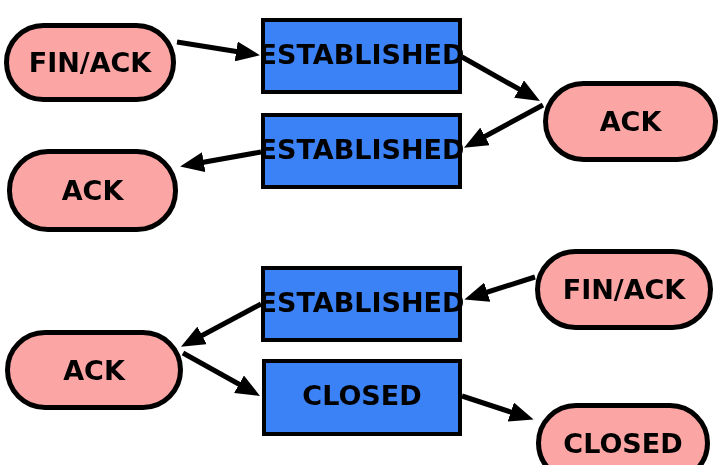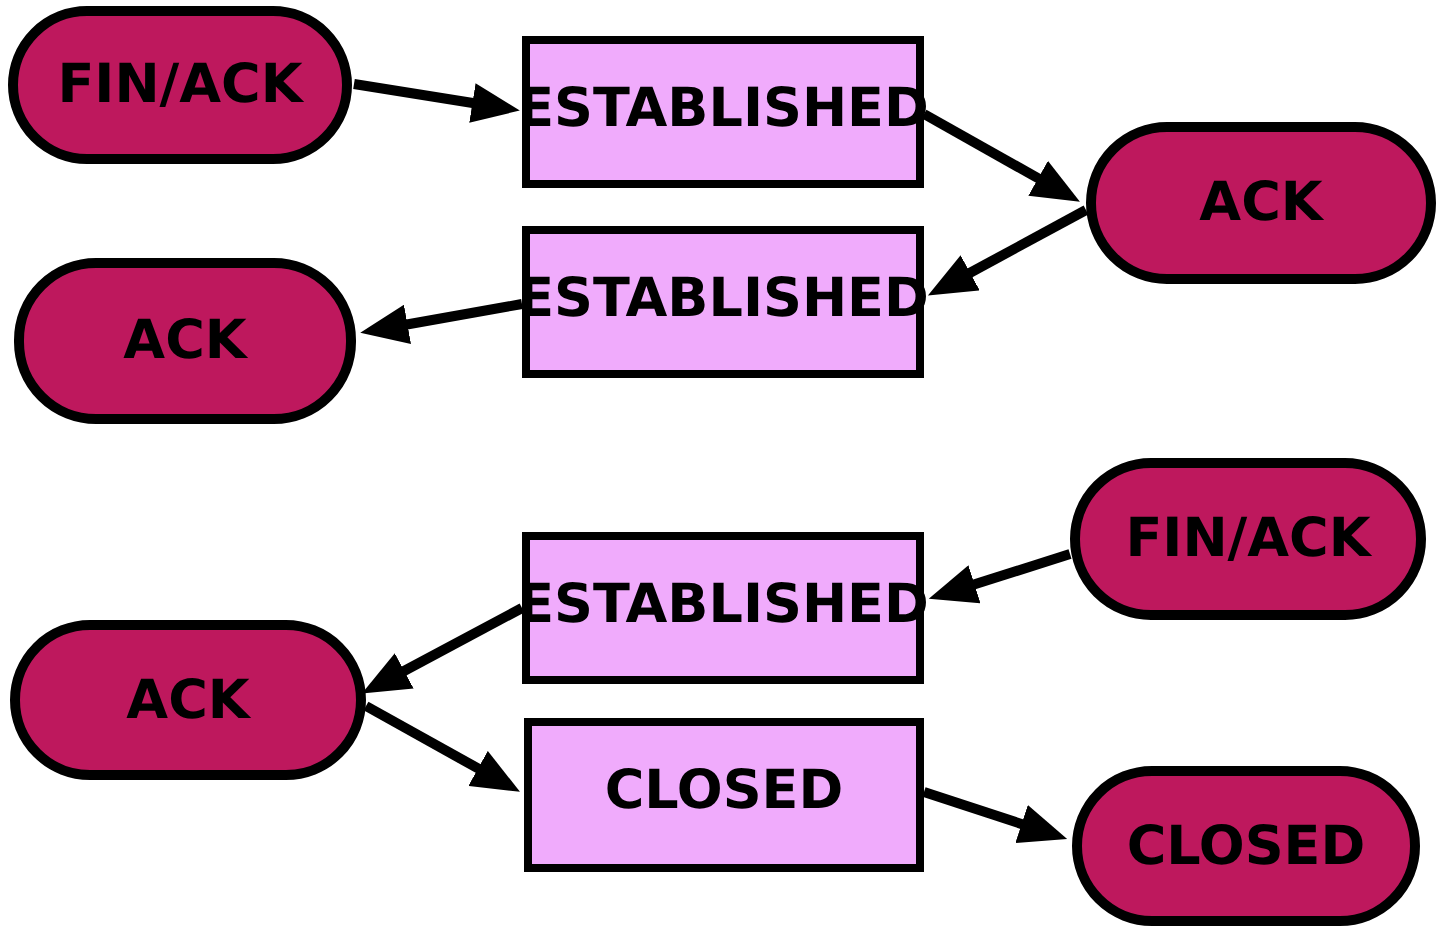--- a/index.html
+++ b/index.html
@@ -31,26 +31,27 @@
     box-sizing: border-box;
     display: flex;
     align-items: center;
     justify-content: center;
     font-weight: bold;
     font-size: 27px;
     color: #000000;
     white-space: nowrap;
   }
   .pill {
-    background: #be185d;
+    background: #fca5a5;
     border: 5px solid #000000;
     border-radius: 41px;
+    margin-top: 20px;
   }
   .rect {
-    background: #f0abfc;
+    background: #3b82f6;
     border: 4px solid #000000;
     padding-bottom: 4px;
   }
 </style>
 </head>
 <body>
 
 <div class="stage">
 
   <svg class="edges" viewBox="0 0 720 465" xmlns="http://www.w3.org/2000/svg">

